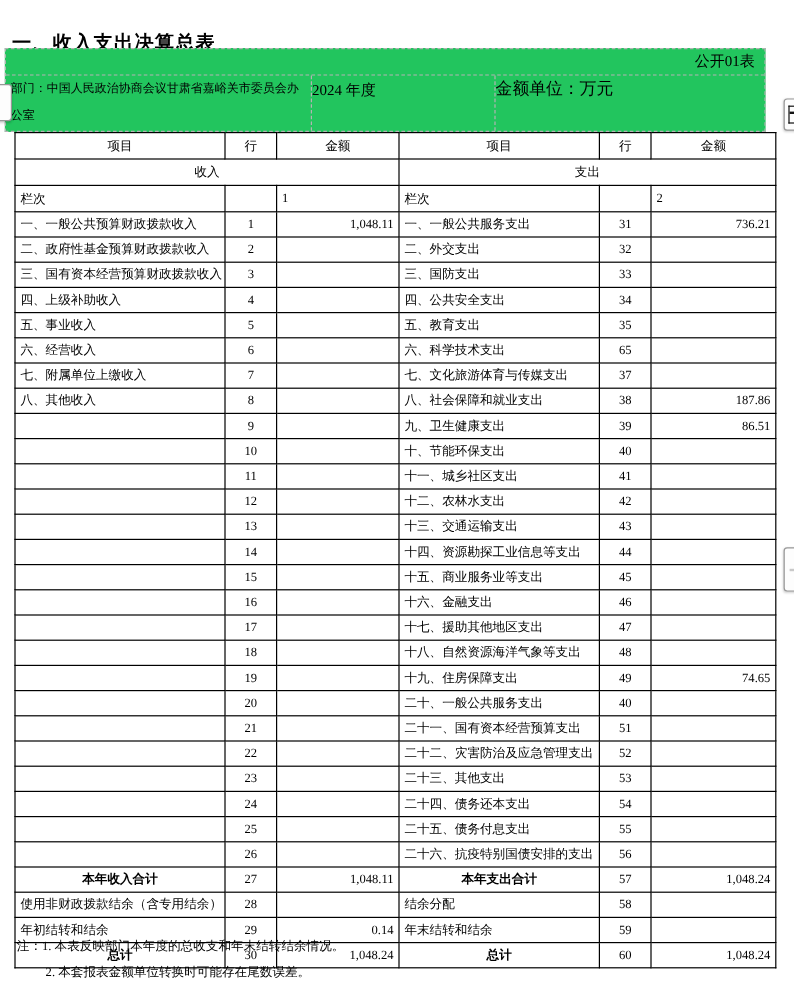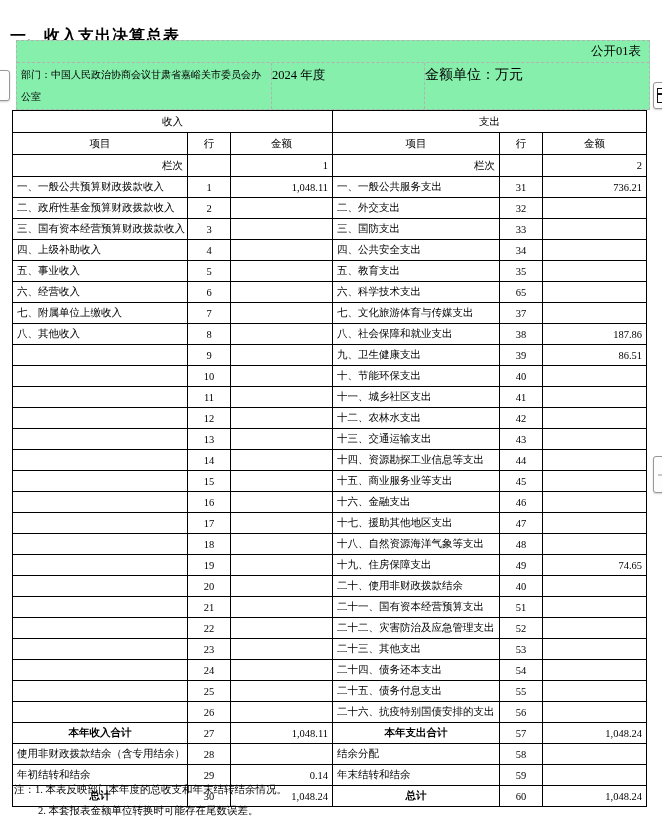--- a/index.html
+++ b/index.html
@@ -3,41 +3,41 @@
 <meta charset="utf-8">
 <style>
   html,body{margin:0;padding:0;background:#fff;}
   .page{position:relative;width:662px;height:821px;background:#fff;color:#000;
         font-family:"Liberation Serif","DejaVu Serif",serif;overflow:hidden;}
 
   .doc-title{position:absolute;left:10px;top:6px;font-size:16px;font-weight:bold;
              font-family:"Liberation Sans","DejaVu Sans",sans-serif;letter-spacing:1px;margin-top:20px;}
 
   
-  .meta{position:absolute;left:16px;top:40px;width:632px;border:1px dashed #b3b3b3;background:#86efac;}
+  .meta{position:absolute;left:4px;top:40px;width:632px;border:1px dashed #b3b3b3;background:#22c55e;}
   .meta-row1{height:21px;line-height:21px;text-align:right;padding-right:8px;
              border-bottom:1px dashed #b3b3b3;font-size:12.5px;}
   .meta-row2{display:flex;height:46px;}
   .meta-dept{width:246px;border-right:1px dashed #b3b3b3;padding:1px 4px 0 4px;
              font-size:10px;line-height:22px;}
   .meta-year{width:152px;border-right:1px dashed #b3b3b3;text-align:left;
              font-size:12.5px;line-height:22px;padding-top:1px;}
   .meta-unit{flex:1;text-align:left;font-size:14px;line-height:22px;
              padding:1px 6px 0 0;}
 
   
   table.main{position:absolute;left:12px;top:110px;width:634px;border-collapse:collapse;
              table-layout:fixed;font-size:10.5px;}
   table.main td{border:1px solid #000;height:20px;padding:0 4px;overflow:hidden;
                 white-space:nowrap;}
   tr.hdr td{height:21px;text-align:center;}
   td.c-label{text-align:left;}
   td.c-line{text-align:center;padding:0;}
   td.c-amount{text-align:right;padding-right:5px;}
-  tr.colidx td{text-align:right;}
+  tr.colidx td{text-align:left;}
   tr.total td.c-label{text-align:center;font-weight:bold;}
 
   
   .notes{position:absolute;left:14px;top:779px;font-size:10.5px;line-height:21px;font-family:Liberation Serif, serif;}
   .note2{padding-left:24px;}
 
   
   .edge-btn{position:absolute;background:#fdfdfd;border:1px solid #979797;border-radius:3px;
             box-shadow:0 1px 2px rgba(0,0,0,.18);}
   .edge-btn-left{left:-8px;top:70px;width:16px;height:29px;}
@@ -68,30 +68,30 @@
     <colgroup>
       <col style="width:175px">
         <col style="width:43px">
         <col style="width:102px">
       <col style="width:167px">
         <col style="width:43px">
         <col style="width:104px">
     </colgroup>
     <tbody>
       <tr class="hdr">
-        <td colspan="3">收入</td>
-        <td colspan="3">支出</td>
-      </tr>
-      <tr class="hdr">
         <td>项目</td>
         <td>行</td>
         <td>金额</td>
         <td>项目</td>
         <td>行</td>
         <td>金额</td>
+      </tr>
+      <tr class="hdr">
+        <td colspan="3">收入</td>
+        <td colspan="3">支出</td>
       </tr>
       <tr class="hdr colidx">
         <td>栏次</td>
         <td></td>
         <td>1</td>
         <td>栏次</td>
         <td></td>
         <td>2</td>
       </tr>
 
@@ -244,21 +244,21 @@
           <td class="c-line">19</td>
           <td class="c-amount"></td>
           <td class="c-label">十九、住房保障支出</td>
           <td class="c-line">49</td>
           <td class="c-amount">74.65</td>
         </tr>
         <tr>
           <td class="c-label"></td>
           <td class="c-line">20</td>
           <td class="c-amount"></td>
-          <td class="c-label">二十、使用非财政拨款结余</td>
+          <td class="c-label">二十、一般公共服务支出</td>
           <td class="c-line">40</td>
           <td class="c-amount"></td>
         </tr>
         <tr>
           <td class="c-label"></td>
           <td class="c-line">21</td>
           <td class="c-amount"></td>
           <td class="c-label">二十一、国有资本经营预算支出</td>
           <td class="c-line">51</td>
           <td class="c-amount"></td>

